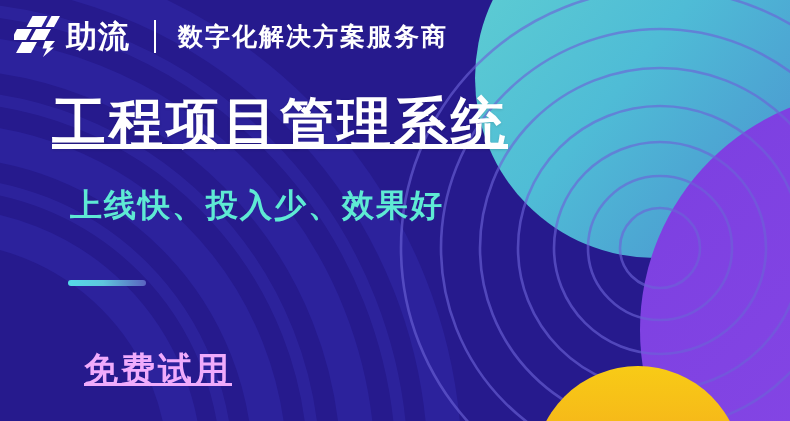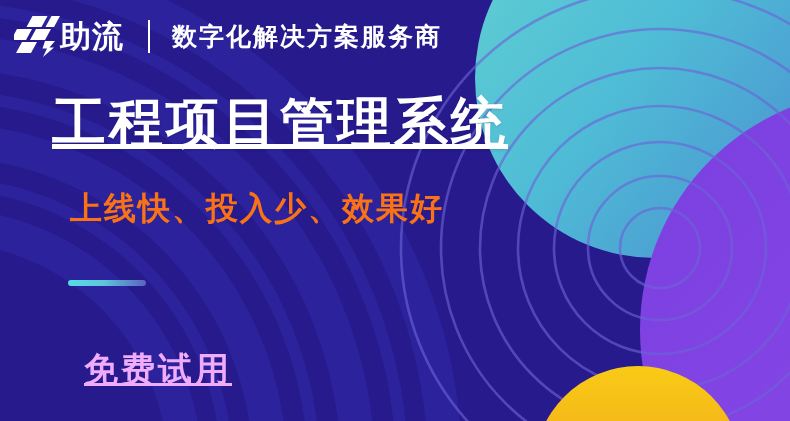--- a/index.html
+++ b/index.html
@@ -48,20 +48,21 @@
     width: 46px;
     height: 44px;
     flex: 0 0 auto;
     display: block;
   }
   .brand-name {
     color: #ffffff;
     font-size: 31px;
     font-weight: 700;
     letter-spacing: 1px;
+    margin-left: 6px;
     line-height: 1;
     white-space: nowrap;
   }
   .header-divider {
     width: 2px;
     height: 33px;
     background: #ffffff;
     margin: 0 22px 0 24px;
     flex: 0 0 auto;
   }
@@ -87,26 +88,27 @@
     white-space: nowrap;
     text-shadow: 0 1px 3px rgba(0,0,0,0.12);
     text-decoration: underline;
   }
 
   
   .subheadline {
     position: absolute;
     left: 70px;
     top: 190px;
-    color: #f97316;
+    color: #5eead4;
     font-size: 32px;
     font-weight: 600;
     letter-spacing: 2px;
     line-height: 1.15;
     white-space: nowrap;
+    font-family: Liberation Mono, monospace;
   }
 
   
   .accent-bar {
     position: absolute;
     left: 68px;
     top: 280px;
     width: 78px;
     height: 6px;
     border-radius: 3px;

